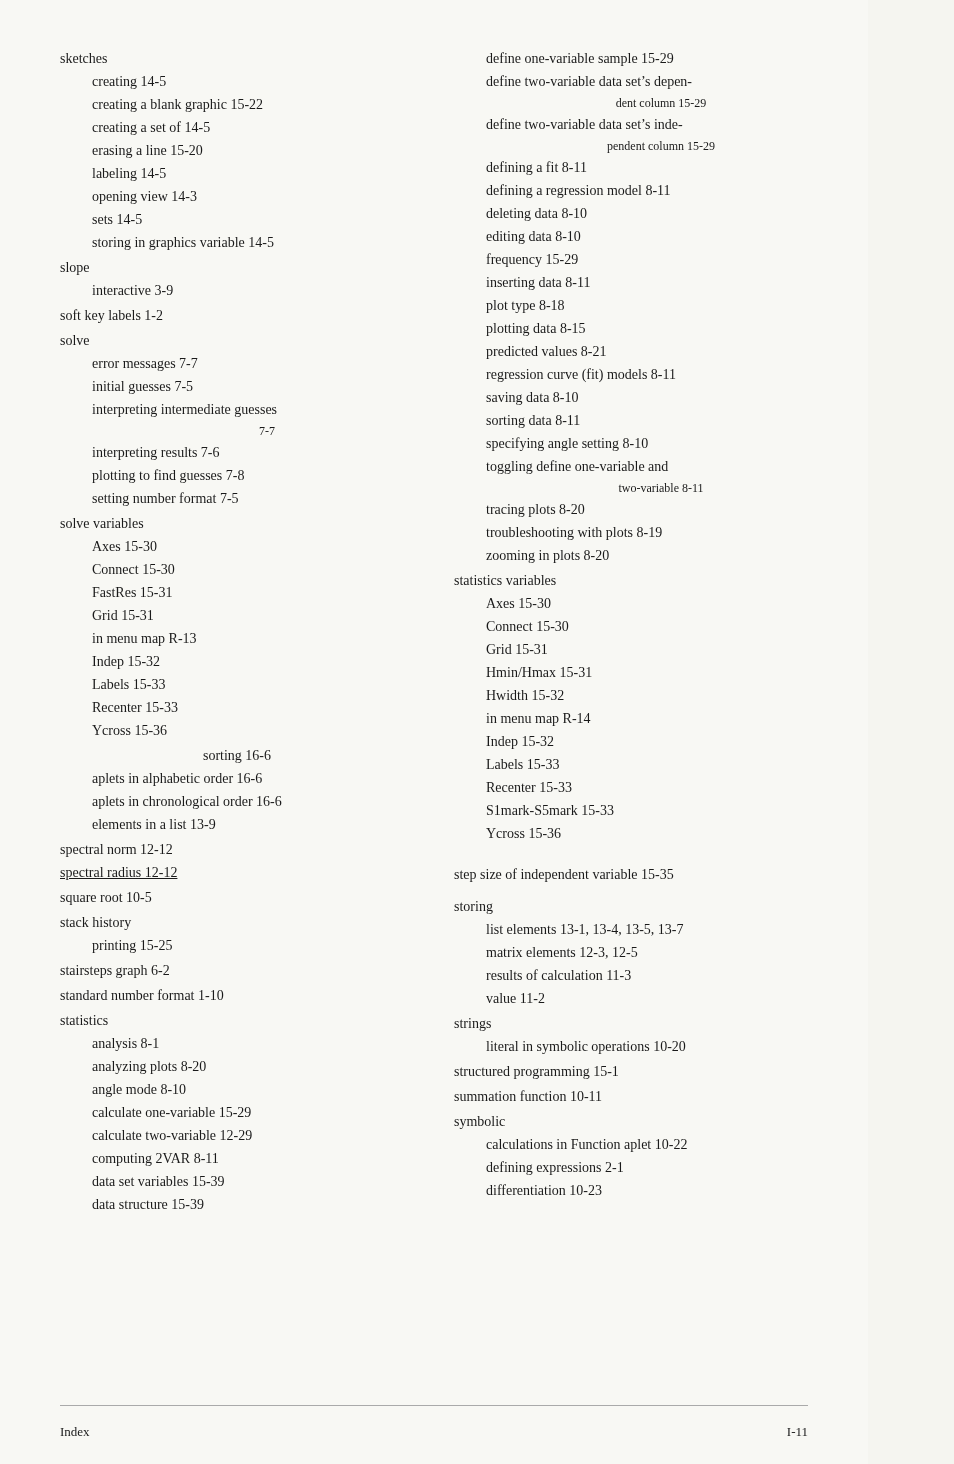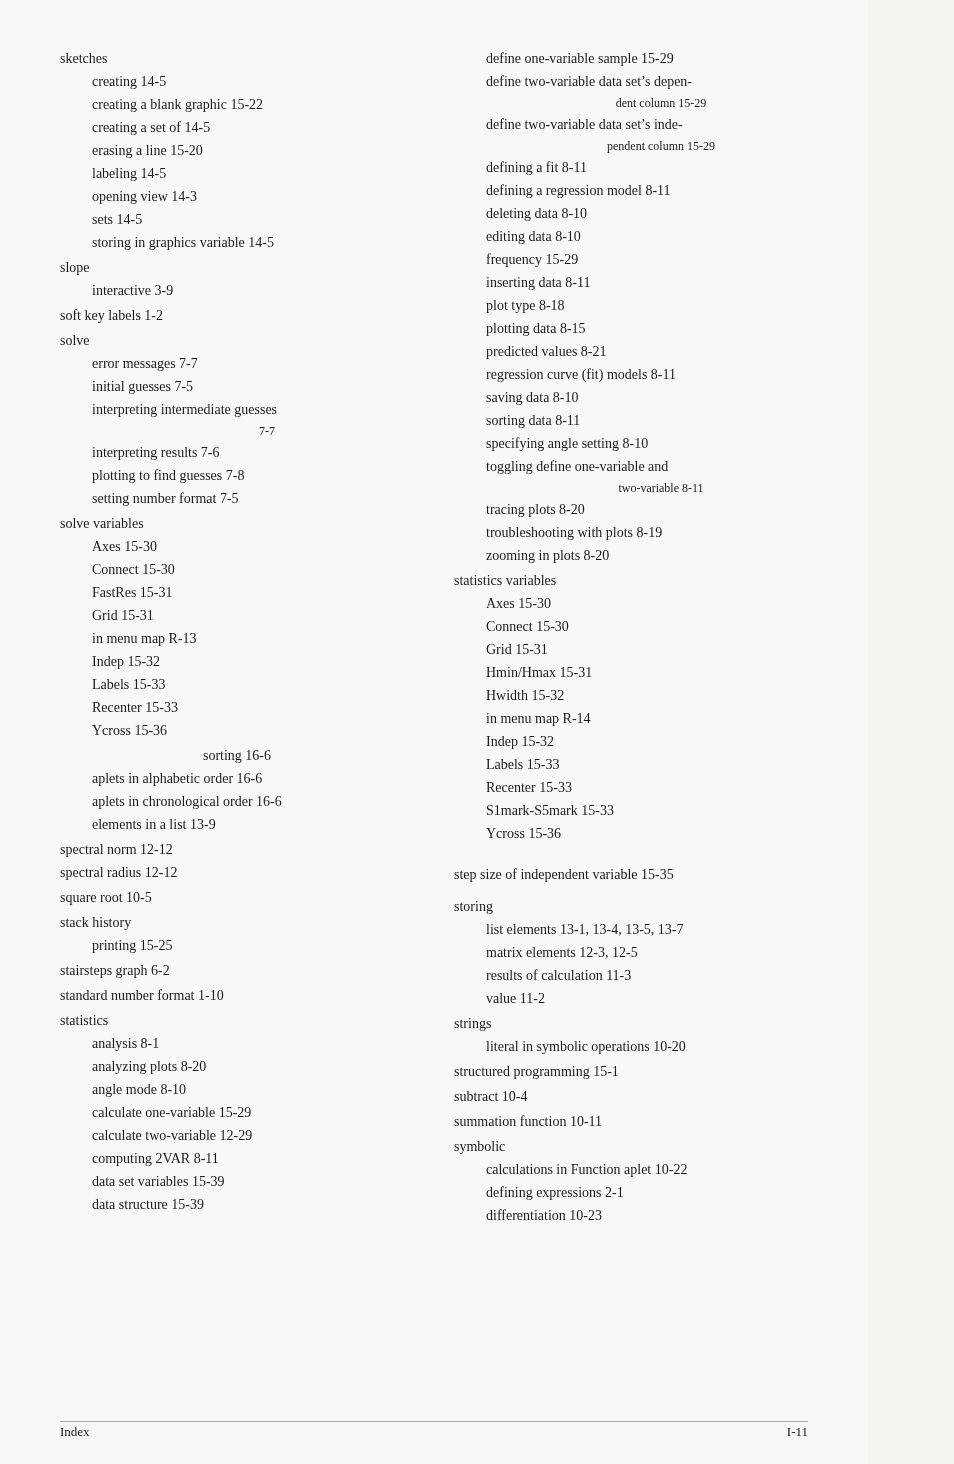--- a/index.html
+++ b/index.html
@@ -55,21 +55,21 @@
     }
 
     .footer {
       position: absolute;
       bottom: 24px;
       left: 60px;
       right: 60px;
       display: flex;
       justify-content: space-between;
       border-top: 1px solid #aaa;
-      padding-top: 2px;
+      padding-top: 18px;
       font-size: 13px;
     }
   </style>
 </head>
 <body>
 
 <div class="page">
   <div class="two-column">
     <div class="column" id="left-col">
         <div class="index-entry entry-main">sketches</div>
@@ -100,21 +100,21 @@
         <div class="index-entry entry-sub">in menu map R-13</div>
         <div class="index-entry entry-sub">Indep 15-32</div>
         <div class="index-entry entry-sub">Labels 15-33</div>
         <div class="index-entry entry-sub">Recenter 15-33</div>
         <div class="index-entry entry-sub">Ycross 15-36</div>
         <div class="index-entry entry-main" style="margin-top: 4px; text-align: center;">sorting 16-6</div>
         <div class="index-entry entry-sub">aplets in alphabetic order 16-6</div>
         <div class="index-entry entry-sub">aplets in chronological order 16-6</div>
         <div class="index-entry entry-sub">elements in a list 13-9</div>
         <div class="index-entry entry-main" style="margin-top: 4px;">spectral norm 12-12</div>
-        <div class="index-entry entry-main" style="">spectral radius 12-12</div>
+        <div class="index-entry entry-main" style=" text-decoration: underline;">spectral radius 12-12</div>
         <div class="index-entry entry-main" style="margin-top: 4px;">square root 10-5</div>
         <div class="index-entry entry-main" style="margin-top: 4px;">stack history</div>
         <div class="index-entry entry-sub">printing 15-25</div>
         <div class="index-entry entry-main" style="margin-top: 4px;">stairsteps graph 6-2</div>
         <div class="index-entry entry-main" style="margin-top: 4px;">standard number format 1-10</div>
         <div class="index-entry entry-main" style="margin-top: 4px;">statistics</div>
         <div class="index-entry entry-sub">analysis 8-1</div>
         <div class="index-entry entry-sub">analyzing plots 8-20</div>
         <div class="index-entry entry-sub">angle mode 8-10</div>
         <div class="index-entry entry-sub">calculate one-variable 15-29</div>
@@ -161,21 +161,20 @@
         <div class="index-entry entry-sub">Ycross 15-36</div>
         <div class="index-entry entry-main" style="margin-top: 20px; font-family: Liberation Serif, serif;">step size of independent variable 15-35</div>
         <div class="index-entry entry-main" style="margin-top: 11px;">storing</div>
         <div class="index-entry entry-sub">list elements 13-1, 13-4, 13-5, 13-7</div>
         <div class="index-entry entry-sub">matrix elements 12-3, 12-5</div>
         <div class="index-entry entry-sub">results of calculation 11-3</div>
         <div class="index-entry entry-sub">value 11-2</div>
         <div class="index-entry entry-main" style="margin-top: 4px;">strings</div>
         <div class="index-entry entry-sub">literal in symbolic operations 10-20</div>
         <div class="index-entry entry-main" style="margin-top: 4px;">structured programming 15-1</div>
-        <div class="index-entry entry-main" style="margin-top: 4px;">subtract 10-4</div>
         <div class="index-entry entry-main" style="margin-top: 4px;">summation function 10-11</div>
         <div class="index-entry entry-main" style="margin-top: 4px;">symbolic</div>
         <div class="index-entry entry-sub">calculations in Function aplet 10-22</div>
         <div class="index-entry entry-sub">defining expressions 2-1</div>
         <div class="index-entry entry-sub">differentiation 10-23</div>
       </div>
   </div>
 
   <div class="footer">
     <span>Index</span>

